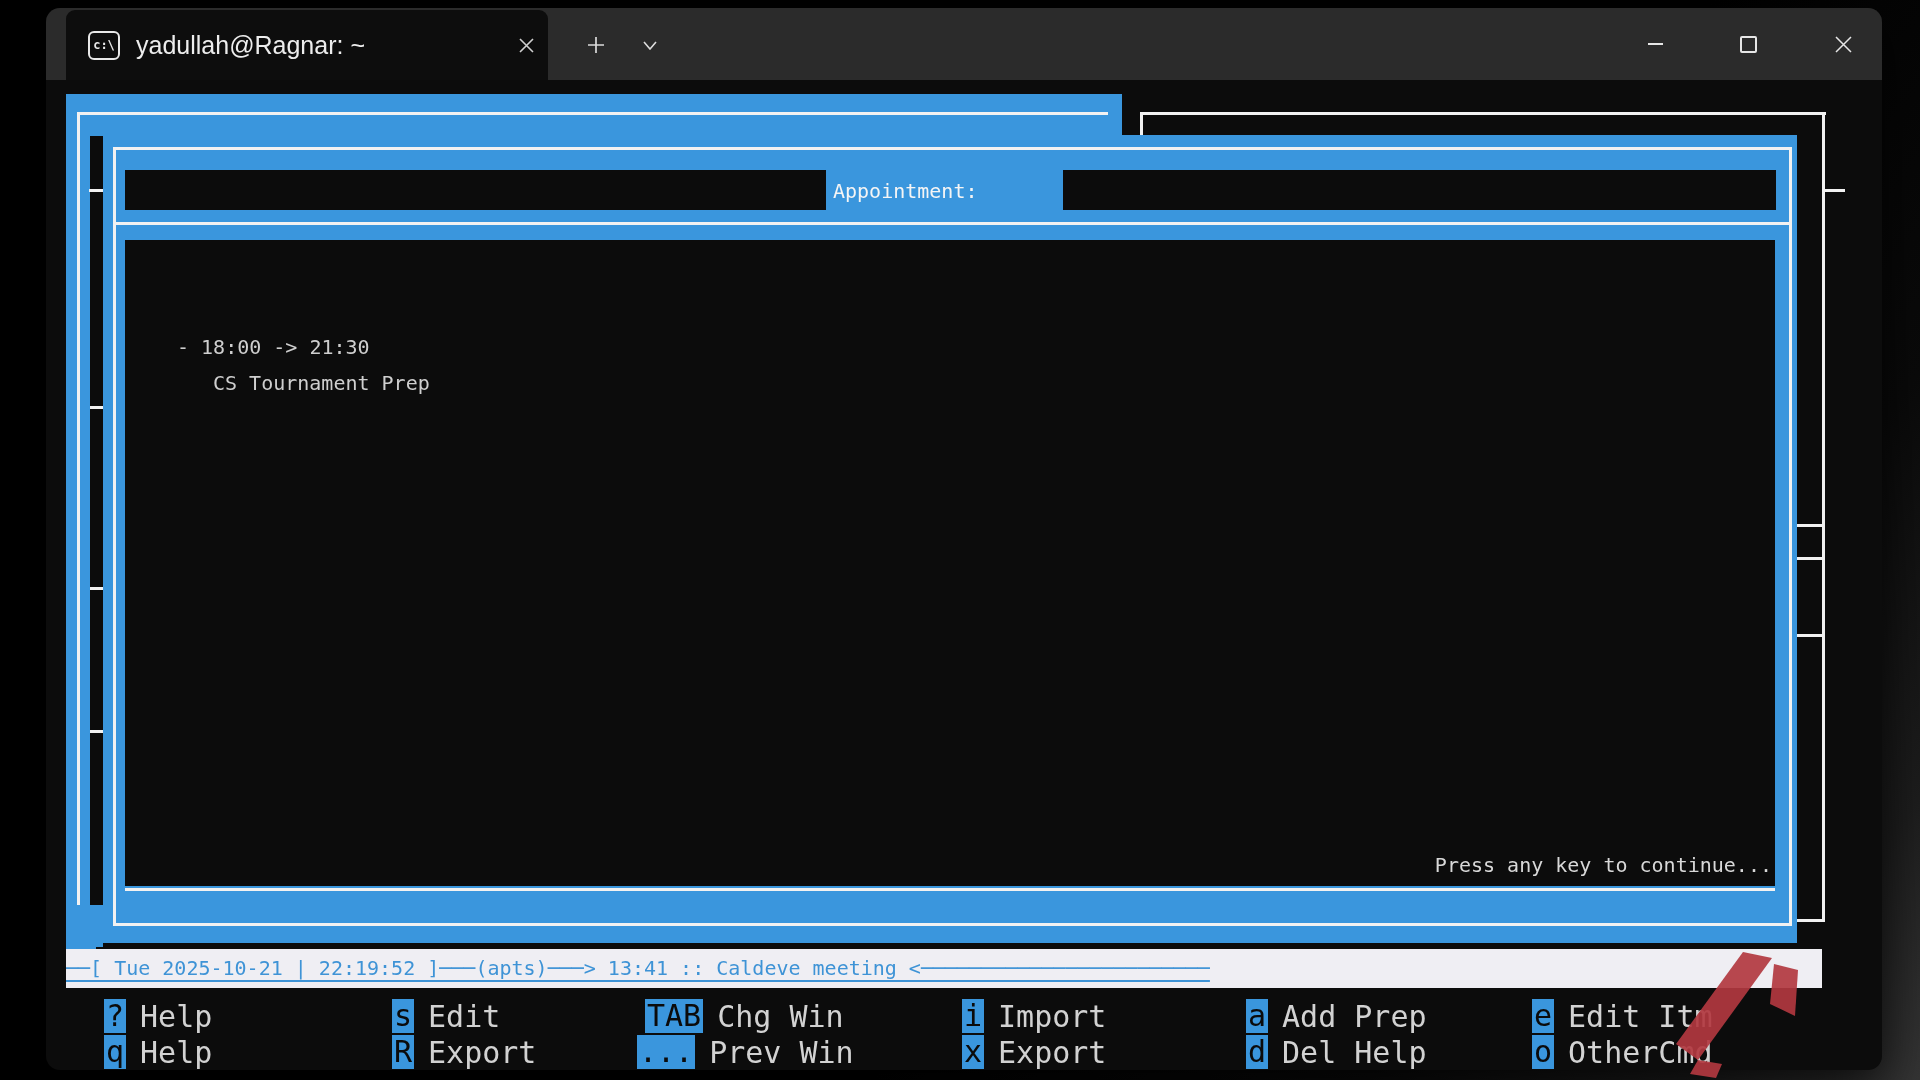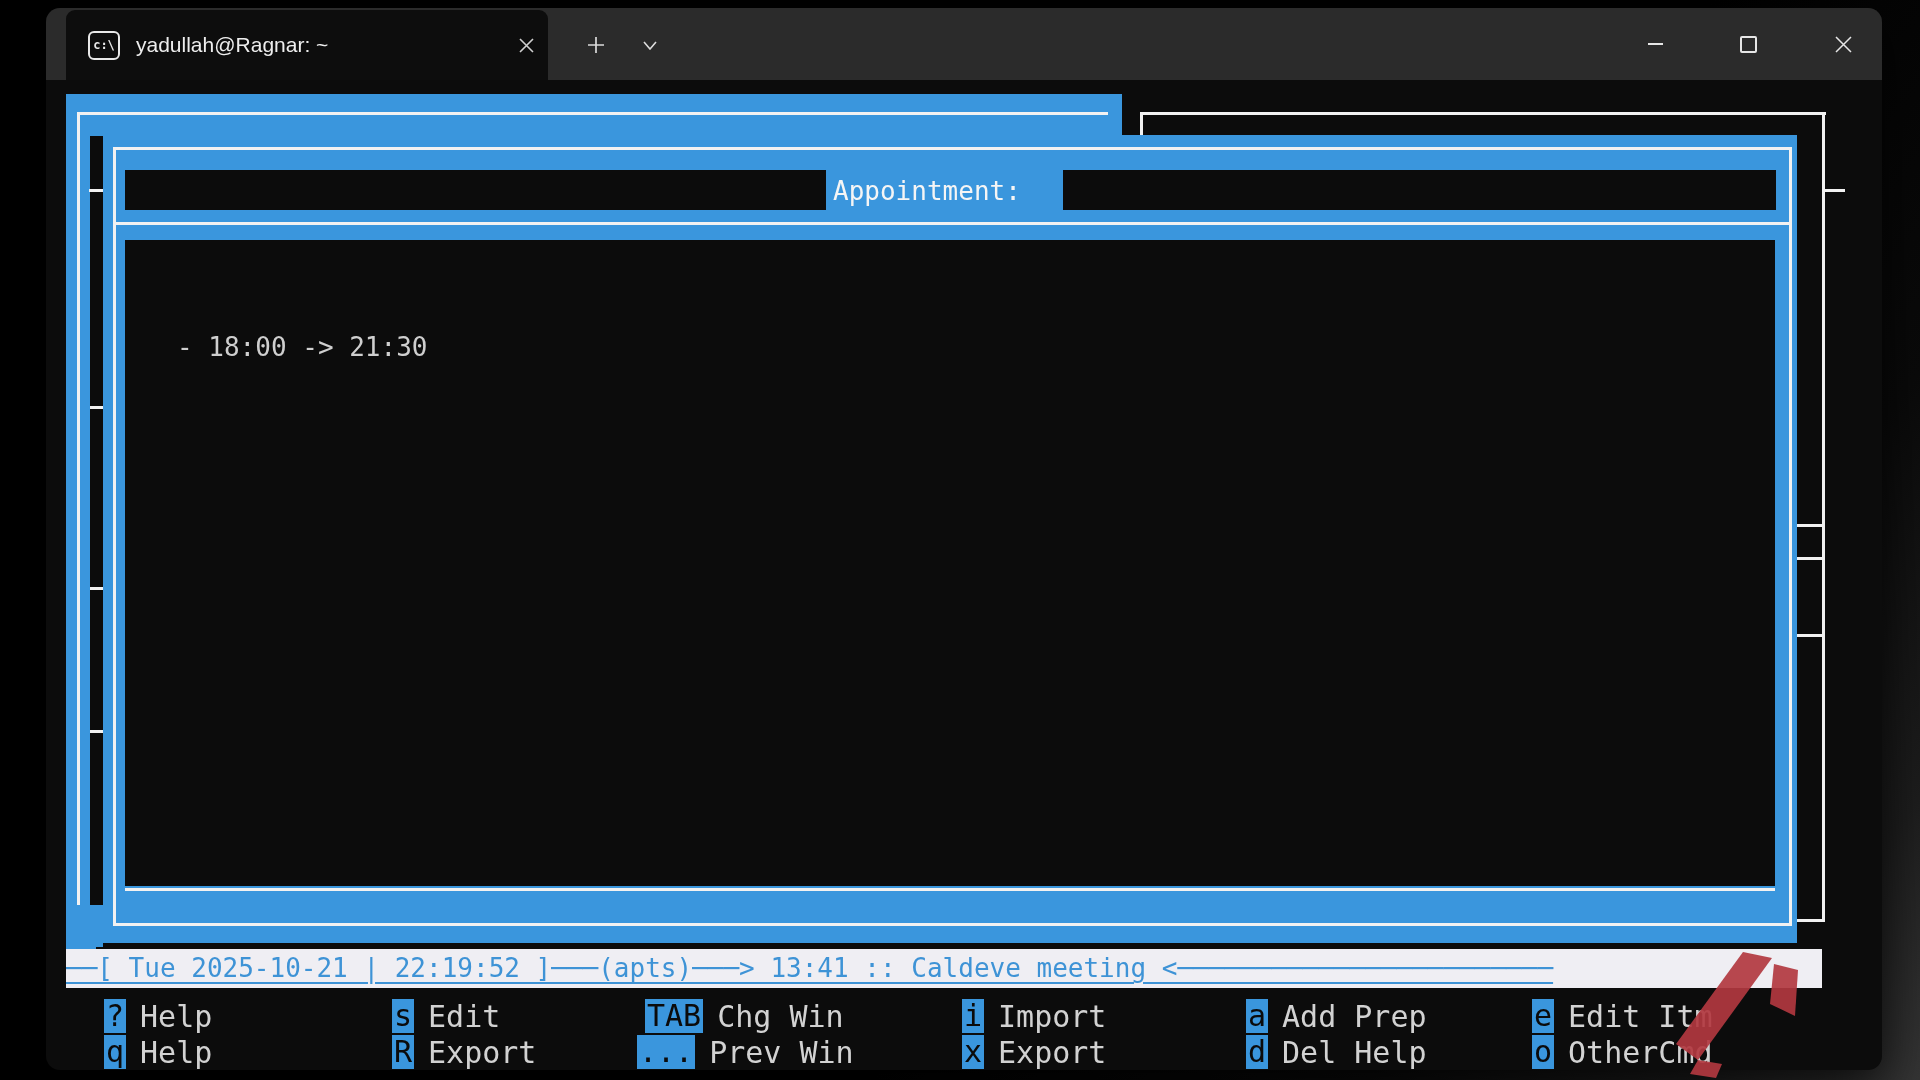--- a/index.html
+++ b/index.html
@@ -1,31 +1,31 @@
 <!DOCTYPE html>
 <html><head>
 <meta charset="utf-8">
 <style>
   html,body{margin:0;padding:0;background:#000;}
   .screen{position:relative;width:1920px;height:1080px;overflow:hidden;
           background:linear-gradient(128deg,#000 60%,#0a0a0a 80%,#1d1d1d 92%,#343434 100%);
           font-family:"Liberation Sans",sans-serif;}
   .abs{position:absolute;}
-  .mono{font-family:"DejaVu Sans Mono",monospace;font-size:26px;line-height:36px;white-space:pre;}
+  .mono{font-family:"DejaVu Sans Mono",monospace;font-size:20px;line-height:36px;white-space:pre;}
 
   
   .window{position:absolute;left:46px;top:8px;width:1836px;height:1062px;border-radius:14px;
           background:#0c0c0c;overflow:hidden;box-shadow:0 14px 48px rgba(0,0,0,.75);}
   .titlebar{position:absolute;left:0;top:0;width:100%;height:72px;background:#2b2b2b;}
   .tab{position:absolute;left:20px;top:2px;width:482px;height:70px;background:#0d0d0d;
        border-radius:9px 9px 0 0;display:flex;align-items:center;}
   .tab-icon{width:28px;height:25px;border:2px solid #e8e8e8;border-radius:6px;margin-left:22px;
             display:flex;align-items:center;justify-content:center;flex:none;
             color:#e8e8e8;font-family:"DejaVu Sans Mono",monospace;font-size:12px;font-weight:bold;}
-  .tab-title{color:#ededed;font-size:21px;margin-left:16px;flex:1;white-space:nowrap;overflow:hidden;}
+  .tab-title{color:#ededed;font-size:25px;margin-left:16px;flex:1;white-space:nowrap;overflow:hidden;}
   .chrome-btn{display:flex;align-items:center;justify-content:center;color:#d6d6d6;cursor:default;}
   .winctl{position:absolute;top:0;width:66px;height:72px;}
   .minimize-bar{width:15px;height:2px;background:#e6e6e6;}
   .maximize-box{width:13px;height:13px;border:2px solid #e6e6e6;border-radius:2px;}
 
   
   .blue{background:#3a96dd;}
   .wline{background:#f2f2f2;}
   .blk{background:#0c0c0c;}
   .termtext{color:#cfcfcf;margin-top:47px;}
@@ -109,20 +109,22 @@
 
       <div class="abs blk" style="left:22px;top:35px;width:701px;height:40px;"></div>
       <div class="abs blk" style="left:960px;top:35px;width:713px;height:40px;"></div>
       <div class="abs mono" style="left:730px;top:38px;color:#f5f5f5;">Appointment:</div>
 
       <div class="abs wline" style="left:10px;top:87px;width:1676px;height:3px;"></div>
 
       <div class="abs blk" style="left:22px;top:105px;width:1650px;height:646px;"></div>
       <div class="abs wline" style="left:22px;top:753px;width:1650px;height:3px;"></div>
       <div class="abs mono termtext" style="left:74px;top:147px;">- 18:00 -&gt; 21:30</div>
+      <div class="abs mono termtext" style="left:110px;top:183px;">CS Tournament Prep</div>
+      <div class="abs mono" style="right:25px;top:712px;color:#d8d8d8;">Press any key to continue...</div>
     </div>
 
     <div class="abs mono statusbar" style="left:66px;top:869px;width:1756px;height:39px;line-height:39px;">──[ Tue 2025-10-21 | 22:19:52 ]───(apts)───&gt; 13:41 :: Caldeve meeting &lt;────────────────────────</div>
 
     <div>
 
       <div class="kb-row" style="left:104px;top:918px;">
           <span class="kb-key">?</span>
           <span class="kb-label">Help</span>
         </div>

